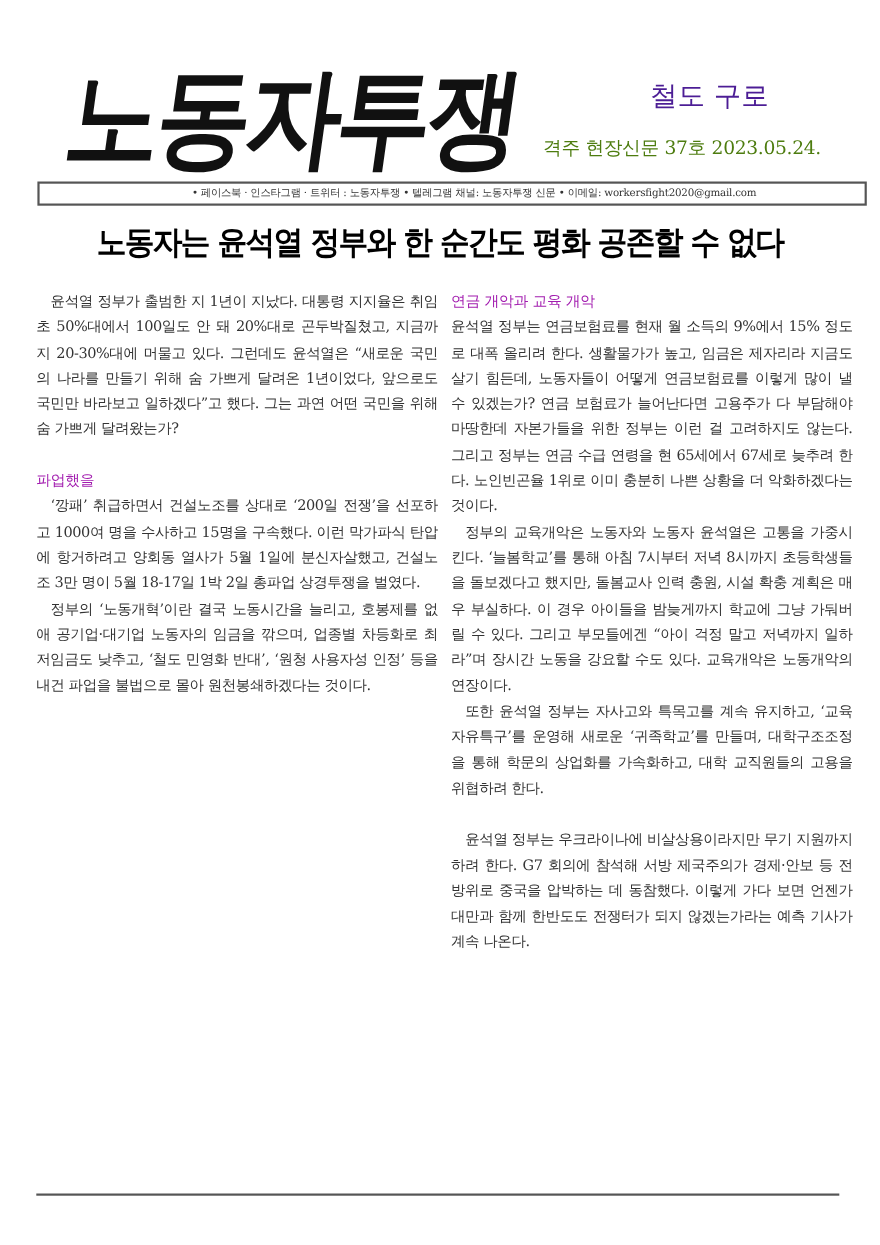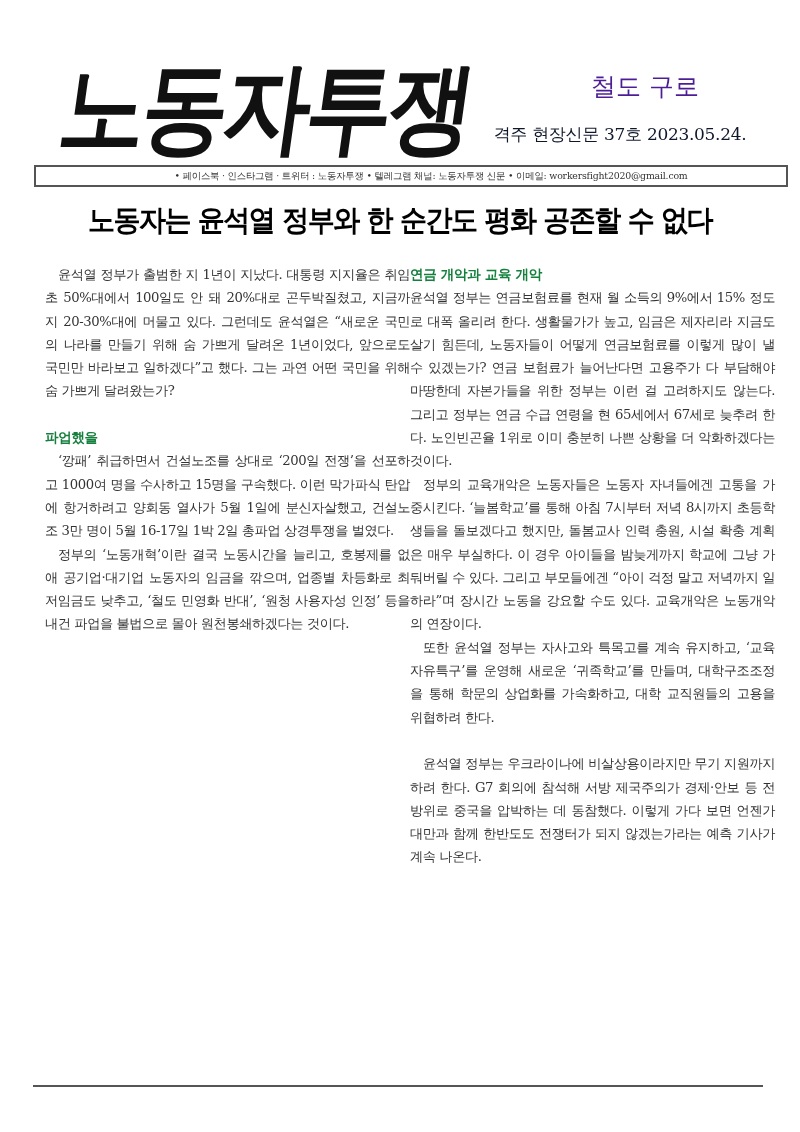--- a/index.html
+++ b/index.html
@@ -5,38 +5,38 @@
     html, body { margin: 0; padding: 0; background: #ffffff; }
     body { width: 800px; height: 1132px; position: relative; overflow: hidden; color: #222; }
     .masthead-logo {
       position: absolute; left: 68px; top: 58px;
       font-family: "DejaVu Serif", serif; font-weight: 900; font-size: 86px;
       letter-spacing: -4px; color: #111; line-height: 1; transform: skewX(-8deg) scaleY(1.15);
       transform-origin: left top;
     }
     .mast-right { position: absolute; left: 470px; top: 70px; width: 300px; text-align: center; }
     .mast-sub1 { font-family: "DejaVu Serif", serif; font-size: 25px; color: #4c1d95; margin-left: 50px; }
-    .mast-sub2 { font-family: "DejaVu Serif", serif; font-size: 17px; color: #0f172a; margin-top: 20px; letter-spacing: -0.3px; }
+    .mast-sub2 { font-family: "DejaVu Serif", serif; font-size: 17px; color: #4d7c0f; margin-top: 20px; letter-spacing: -0.3px; }
     .contact-bar {
       position: absolute; left: 34px; top: 165px; width: 710px; height: 18px;
       border: 2px solid #555; font-family: "DejaVu Serif", serif; font-size: 9.4px;
       text-align: center; line-height: 18px; color: #333; white-space: nowrap; letter-spacing: -0.2px; padding-left: 40px;
     }
     .headline {
       position: absolute; left: 0; top: 202px; width: 800px; text-align: center;
       font-family: "DejaVu Sans", sans-serif; font-weight: bold; font-size: 27px;
       letter-spacing: -1.5px; color: #000; transform: scaleY(1.08);
     }
     .col { position: absolute; top: 263px; width: 365px; font-family: "DejaVu Serif", serif;
       font-size: 13.2px; line-height: 23.3px; color: #333; text-align: justify; letter-spacing: -0.4px; }
-    .col.left { left: 33px; margin-left: 12px; }
+    .col.left { left: 33px; }
     .col.right { left: 410px; }
     .col p { margin: 0; text-indent: 13px; }
-    .col h3 { margin: 0; font-family: "DejaVu Sans", sans-serif; font-weight: bold; font-size: 13.5px;
-      color: #15803d; line-height: 23.3px; letter-spacing: -0.3px; }
+    .col h3 { margin: 0; font-family: "DejaVu Sans", sans-serif; font-weight: normal; font-size: 13.5px;
+      color: #a21caf; line-height: 23.3px; letter-spacing: -0.3px; }
     .gap { height: 23.3px; }
     .rule { position: absolute; left: 33px; top: 1085px; width: 730px; height: 0;
       border-top: 2px solid #555; }
   </style>
 </head>
 <body>
 
 <div class="masthead-logo">노동자투쟁</div>
 
 <div class="mast-right">
@@ -45,26 +45,26 @@
 </div>
 
 <div class="contact-bar">• 페이스북 · 인스타그램 · 트위터 : 노동자투쟁  • 텔레그램 채널: 노동자투쟁 신문  • 이메일: workersfight2020@gmail.com</div>
 
 <h1 class="headline" style="margin:0">노동자는 윤석열 정부와 한 순간도 평화 공존할 수 없다</h1>
 
 <div class="col left">
   <p>윤석열 정부가 출범한 지 1년이 지났다. 대통령 지지율은 취임 초 50%대에서 100일도 안 돼 20%대로 곤두박질쳤고, 지금까지 20-30%대에 머물고 있다. 그런데도 윤석열은 “새로운 국민의 나라를 만들기 위해 숨 가쁘게 달려온 1년이었다, 앞으로도 국민만 바라보고 일하겠다”고 했다. 그는 과연 어떤 국민을 위해 숨 가쁘게 달려왔는가?</p>
   <div class="gap"></div>
   <h3>파업했을</h3>
-  <p>‘깡패’ 취급하면서 건설노조를 상대로 ‘200일 전쟁’을 선포하고 1000여 명을 수사하고 15명을 구속했다. 이런 막가파식 탄압에 항거하려고 양회동 열사가 5월 1일에 분신자살했고, 건설노조 3만 명이 5월 16-17일 1박 2일 총파업 상경투쟁을 벌였다.</p>
+  <p>‘깡패’ 취급하면서 건설노조를 상대로 ‘200일 전쟁’을 선포하고 1000여 명을 수사하고 15명을 구속했다. 이런 막가파식 탄압에 항거하려고 양회동 열사가 5월 1일에 분신자살했고, 건설노조 3만 명이 5월 18-17일 1박 2일 총파업 상경투쟁을 벌였다.</p>
   <p>정부의 ‘노동개혁’이란 결국 노동시간을 늘리고, 호봉제를 없애 공기업·대기업 노동자의 임금을 깎으며, 업종별 차등화로 최저임금도 낮추고, ‘철도 민영화 반대’, ‘원청 사용자성 인정’ 등을 내건 파업을 불법으로 몰아 원천봉쇄하겠다는 것이다.</p>
 </div>
 
 <div class="col right">
   <h3>연금 개악과 교육 개악</h3>
   <p style="text-indent:0">윤석열 정부는 연금보험료를 현재 월 소득의 9%에서 15% 정도로 대폭 올리려 한다. 생활물가가 높고, 임금은 제자리라 지금도 살기 힘든데, 노동자들이 어떻게 연금보험료를 이렇게 많이 낼 수 있겠는가? 연금 보험료가 늘어난다면 고용주가 다 부담해야 마땅한데 자본가들을 위한 정부는 이런 걸 고려하지도 않는다. 그리고 정부는 연금 수급 연령을 현 65세에서 67세로 늦추려 한다. 노인빈곤율 1위로 이미 충분히 나쁜 상황을 더 악화하겠다는 것이다.</p>
-  <p>정부의 교육개악은 노동자들은 노동자 자녀들에겐 고통을 가중시킨다. ‘늘봄학교’를 통해 아침 7시부터 저녁 8시까지 초등학생들을 돌보겠다고 했지만, 돌봄교사 인력 충원, 시설 확충 계획은 매우 부실하다. 이 경우 아이들을 밤늦게까지 학교에 그냥 가둬버릴 수 있다. 그리고 부모들에겐 “아이 걱정 말고 저녁까지 일하라”며 장시간 노동을 강요할 수도 있다. 교육개악은 노동개악의 연장이다.</p>
+  <p>정부의 교육개악은 노동자와 노동자 윤석열은 고통을 가중시킨다. ‘늘봄학교’를 통해 아침 7시부터 저녁 8시까지 초등학생들을 돌보겠다고 했지만, 돌봄교사 인력 충원, 시설 확충 계획은 매우 부실하다. 이 경우 아이들을 밤늦게까지 학교에 그냥 가둬버릴 수 있다. 그리고 부모들에겐 “아이 걱정 말고 저녁까지 일하라”며 장시간 노동을 강요할 수도 있다. 교육개악은 노동개악의 연장이다.</p>
   <p>또한 윤석열 정부는 자사고와 특목고를 계속 유지하고, ‘교육자유특구’를 운영해 새로운 ‘귀족학교’를 만들며, 대학구조조정을 통해 학문의 상업화를 가속화하고, 대학 교직원들의 고용을 위협하려 한다.</p>
   <div class="gap"></div>
   <p>윤석열 정부는 우크라이나에 비살상용이라지만 무기 지원까지 하려 한다. G7 회의에 참석해 서방 제국주의가 경제·안보 등 전방위로 중국을 압박하는 데 동참했다. 이렇게 가다 보면 언젠가 대만과 함께 한반도도 전쟁터가 되지 않겠는가라는 예측 기사가 계속 나온다.</p>
 </div>
 
 <div class="rule"></div>
 
 </body></html>

